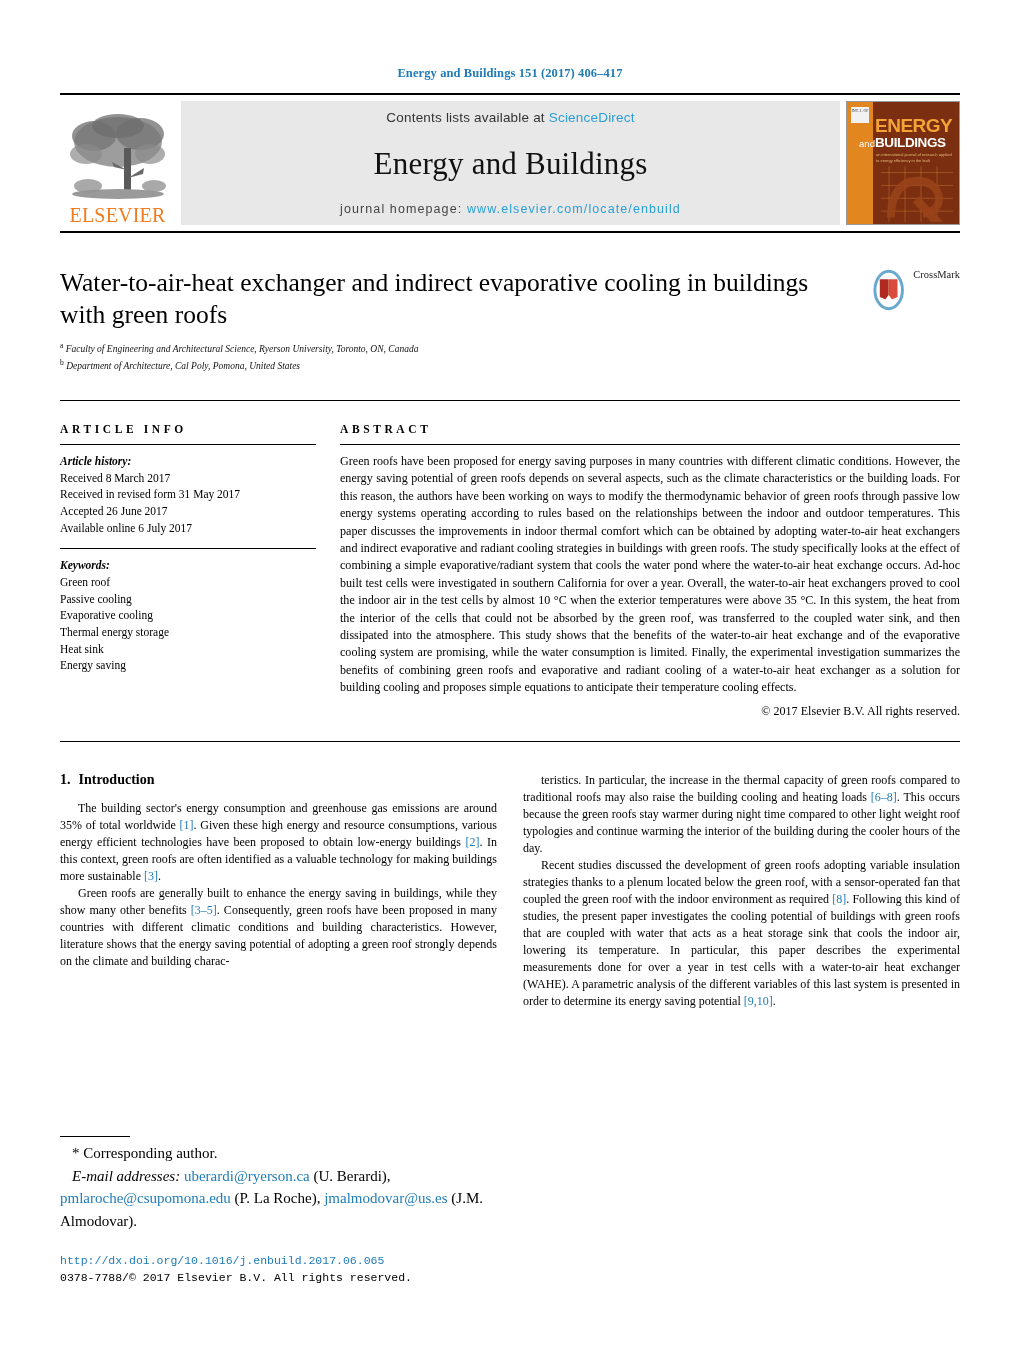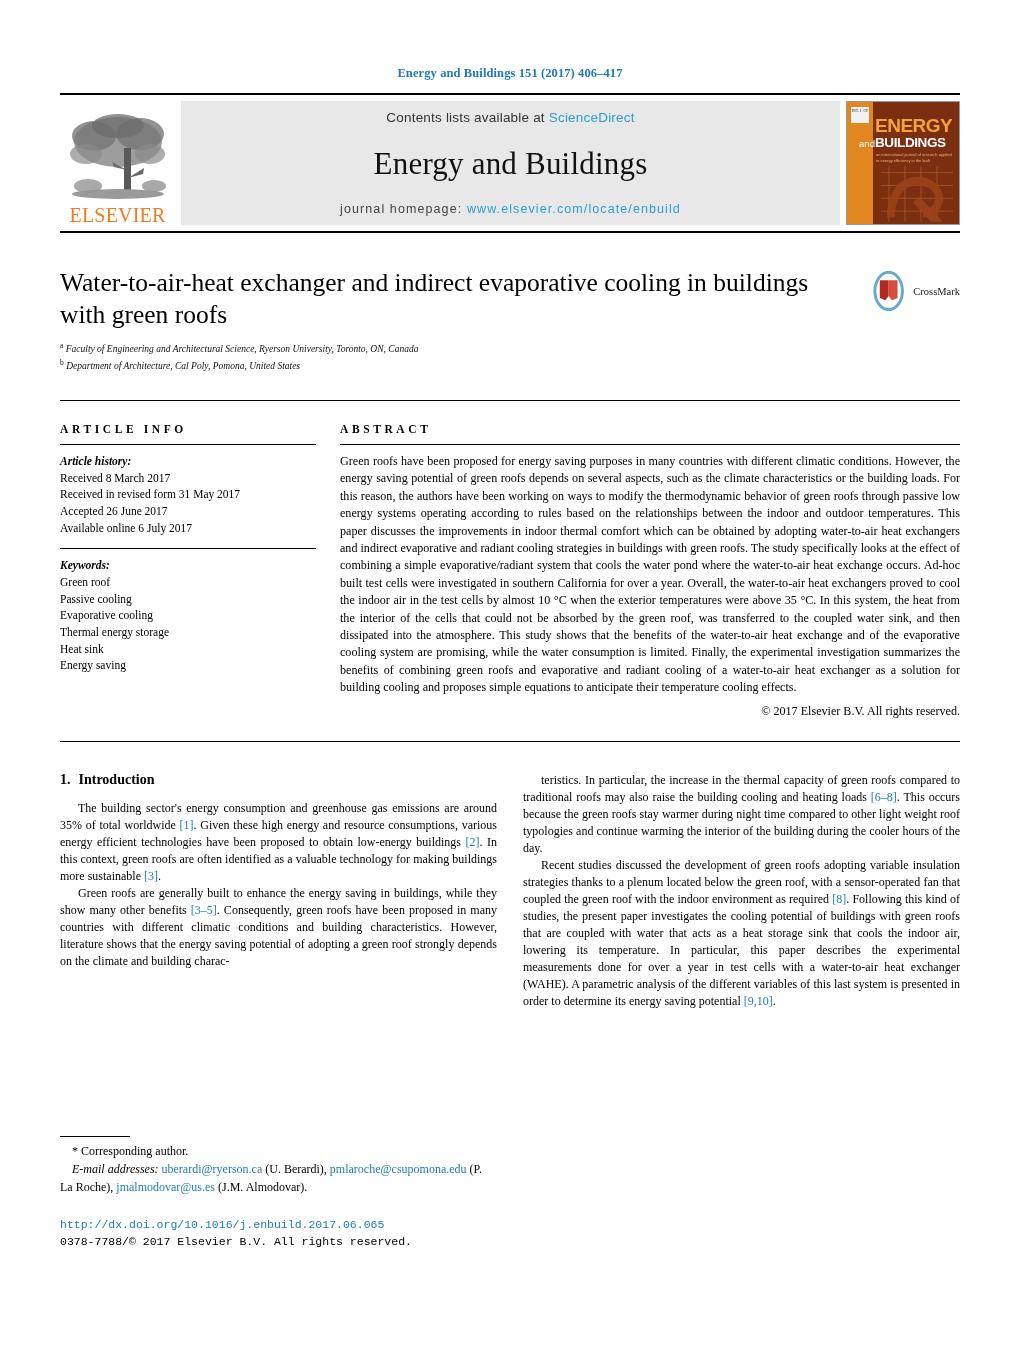--- a/index.html
+++ b/index.html
@@ -213,21 +213,20 @@
     font-size: 7.5px;
     vertical-align: super;
   }
   .crossmark {
     position: absolute;
     right: 0;
     top: 2px;
     width: 92px;
     height: 44px;
     display: flex;
-    align-items: center;
   }
   .crossmark-label {
     font-family: "Liberation Serif", serif;
     font-size: 10.5px;
     color: #222;
     margin-left: 4px;
   }
 
   
   .hr-thin-top {
@@ -339,21 +338,21 @@
     left: 60px;
     width: 430px;
     top: 1136px;
   }
   .fn-rule {
     border-top: 1px solid #000;
     width: 70px;
     margin-bottom: 5px;
   }
   .fn-line {
-    font-size: 12px;
+    font-size: 15px;
     line-height: 1.5;
     font-family: "Liberation Serif", serif;
   }
   .fn-line .ital { font-style: italic; }
   .fn-line a { color: #1f7bb6; text-decoration: none; }
   .fn-indent { text-indent: 12px; }
   .doi-block {
     margin-top: 20px;
     font-size: 11.5px;
     line-height: 1.5;

